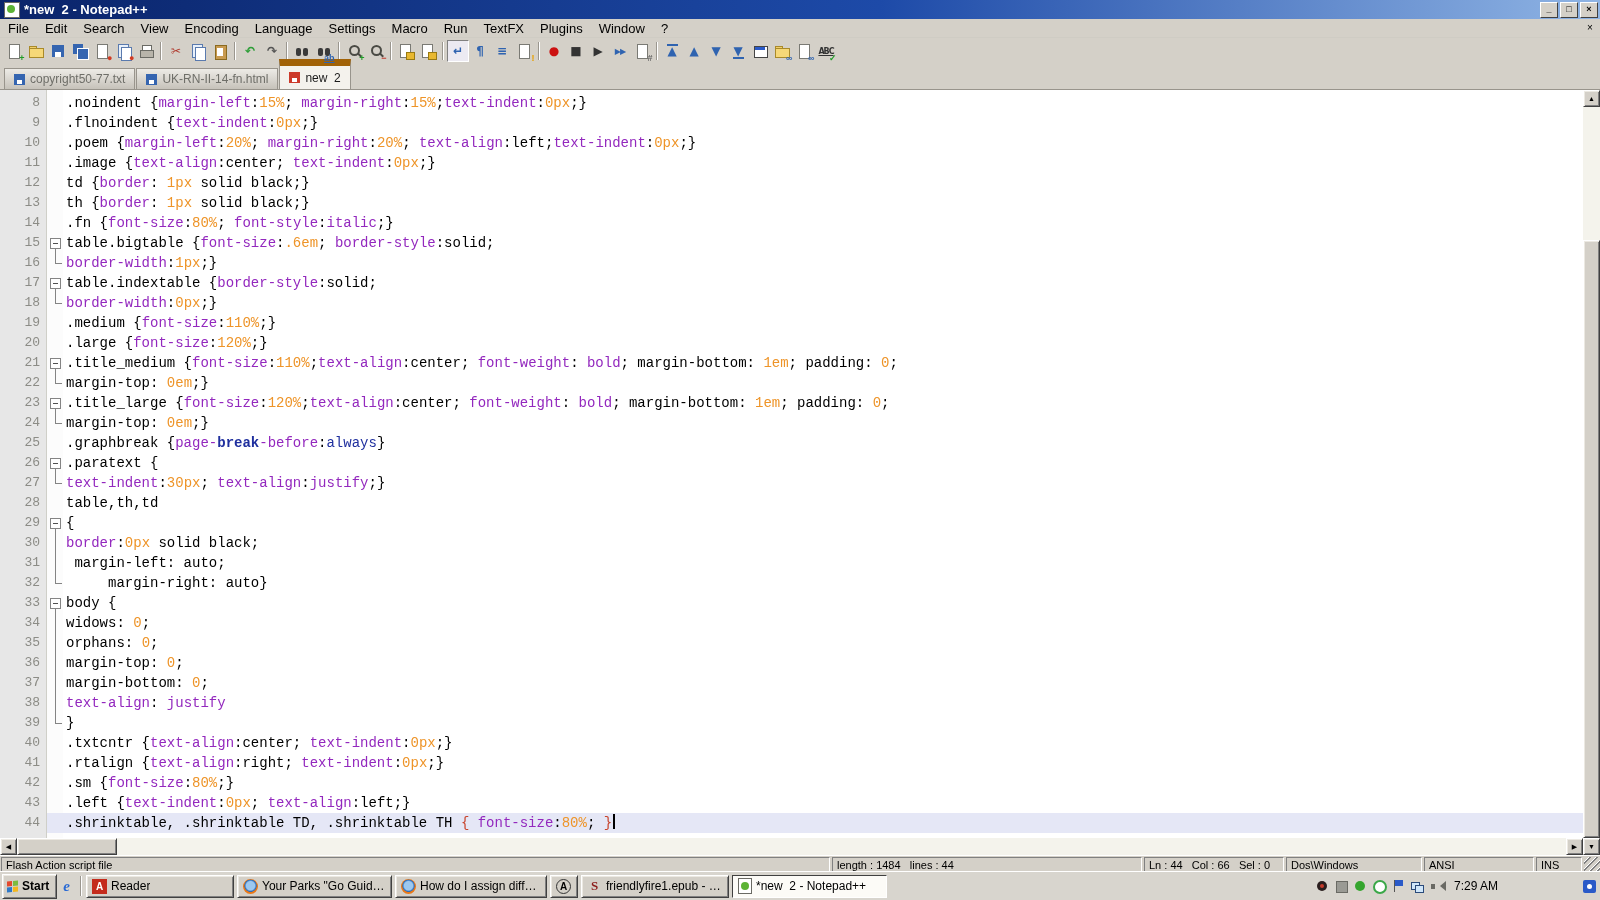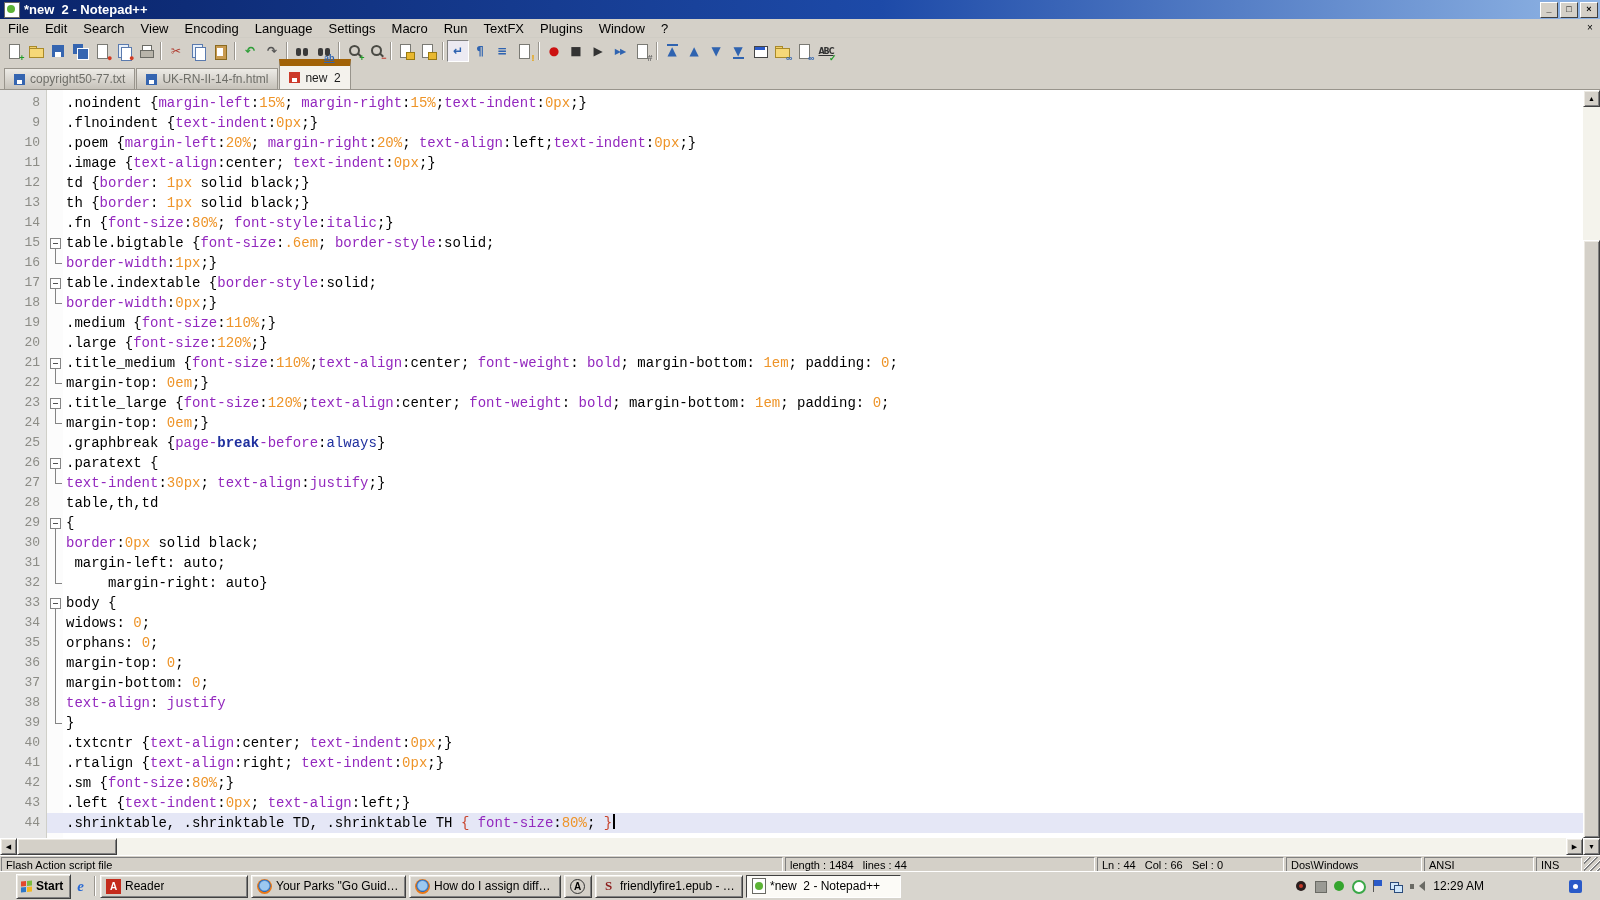--- a/index.html
+++ b/index.html
@@ -97,21 +97,21 @@
   .h-thumb{left:17px;top:0;height:17px;width:100px;}
 
   
   .statusbar{height:18px;background:#D4D0C8;display:flex;align-items:stretch;padding:1px 0 1px 1px;border-top:1px solid #fff;box-sizing:border-box;}
   .sb-panel{border:1px solid;border-color:#808080 #fff #fff #808080;font-size:11px;line-height:14px;
             padding:0 4px;margin-right:2px;white-space:pre;overflow:hidden;box-sizing:border-box;}
   .sb-grip{width:16px;background:repeating-linear-gradient(135deg,#D4D0C8 0 3px,#fff 3px 4px,#808080 4px 5px);}
 
   
   .taskbar{position:absolute;left:0;bottom:0;width:1600px;height:29px;background:#D8D5CE;border-top:1px solid #fff;
-           display:flex;align-items:center;padding:0 16px;box-sizing:border-box;}
+           display:flex;align-items:center;padding:0 2px;box-sizing:border-box;}
   .start-btn{height:23px;display:flex;align-items:center;gap:4px;padding:0 7px 0 4px;background:#D4D0C8;
              border:1px solid;border-color:#fff #404040 #404040 #fff;box-shadow:inset 1px 1px 0 #ece9e2,inset -1px -1px 0 #808080;
              font-weight:bold;font-size:12px;}
   .winflag{width:11px;height:11px;display:grid;grid-template-columns:5px 5px;grid-template-rows:5px 5px;gap:1px;transform:skewY(-6deg);}
   .winflag i:nth-child(1){background:#E3492D;} .winflag i:nth-child(2){background:#7CBB3F;}
   .winflag i:nth-child(3){background:#2E78C8;} .winflag i:nth-child(4){background:#F3B71F;}
   .ql{display:flex;align-items:center;margin:0 6px;}
   .ie-e{font:italic bold 15px "Liberation Serif",serif;color:#2A6AD4;}
   .tk-sep{width:1px;height:20px;background:#9a968e;border-right:1px solid #fff;margin:0 4px;}
   .tk-btn{height:23px;display:flex;align-items:center;gap:4px;padding:0 5px;margin-right:3px;background:#D4D0C8;
@@ -551,21 +551,21 @@
     <div class="hscroll">
       <div class="sb-btn h-left">◀</div>
       <div class="sb-thumb h-thumb"></div>
       <div class="sb-btn h-right">▶</div>
     </div>
   </div>
 
   <div class="statusbar">
     <div class="sb-panel" style="flex:1">Flash Action script file</div>
     <div class="sb-panel" style="width:310px">length : 1484   lines : 44</div>
-    <div class="sb-panel" style="width:187px">Ln : 44   Col : 66   Sel : 0</div>
+    <div class="sb-panel" style="width:140px">Ln : 44   Col : 66   Sel : 0</div>
     <div class="sb-panel" style="width:136px">Dos\Windows</div>
     <div class="sb-panel" style="width:110px">ANSI</div>
     <div class="sb-panel" style="width:46px">INS</div>
     <div class="sb-grip"></div>
   </div>
 
   <div class="taskbar">
     <div class="start-btn">
       <span class="winflag">
           <i></i>
@@ -607,18 +607,18 @@
     <div class="tray">
       <span id="trayicons" style="display:flex;align-items:center;gap:5px;">
           <span class="tr tr-spider"></span>
           <span class="tr tr-updater"></span>
           <span class="tr tr-antivirus"></span>
           <span class="tr tr-eset"></span>
           <span class="tr tr-flag"></span>
           <span class="tr tr-network"></span>
           <span class="tr tr-volume"></span>
         </span>
-      <span class="clock">12:29 AM</span>
+      <span class="clock">7:29 AM</span>
       <span class="tray-edge"></span>
     </div>
   </div>
 
 </div>
 
 </body></html>

